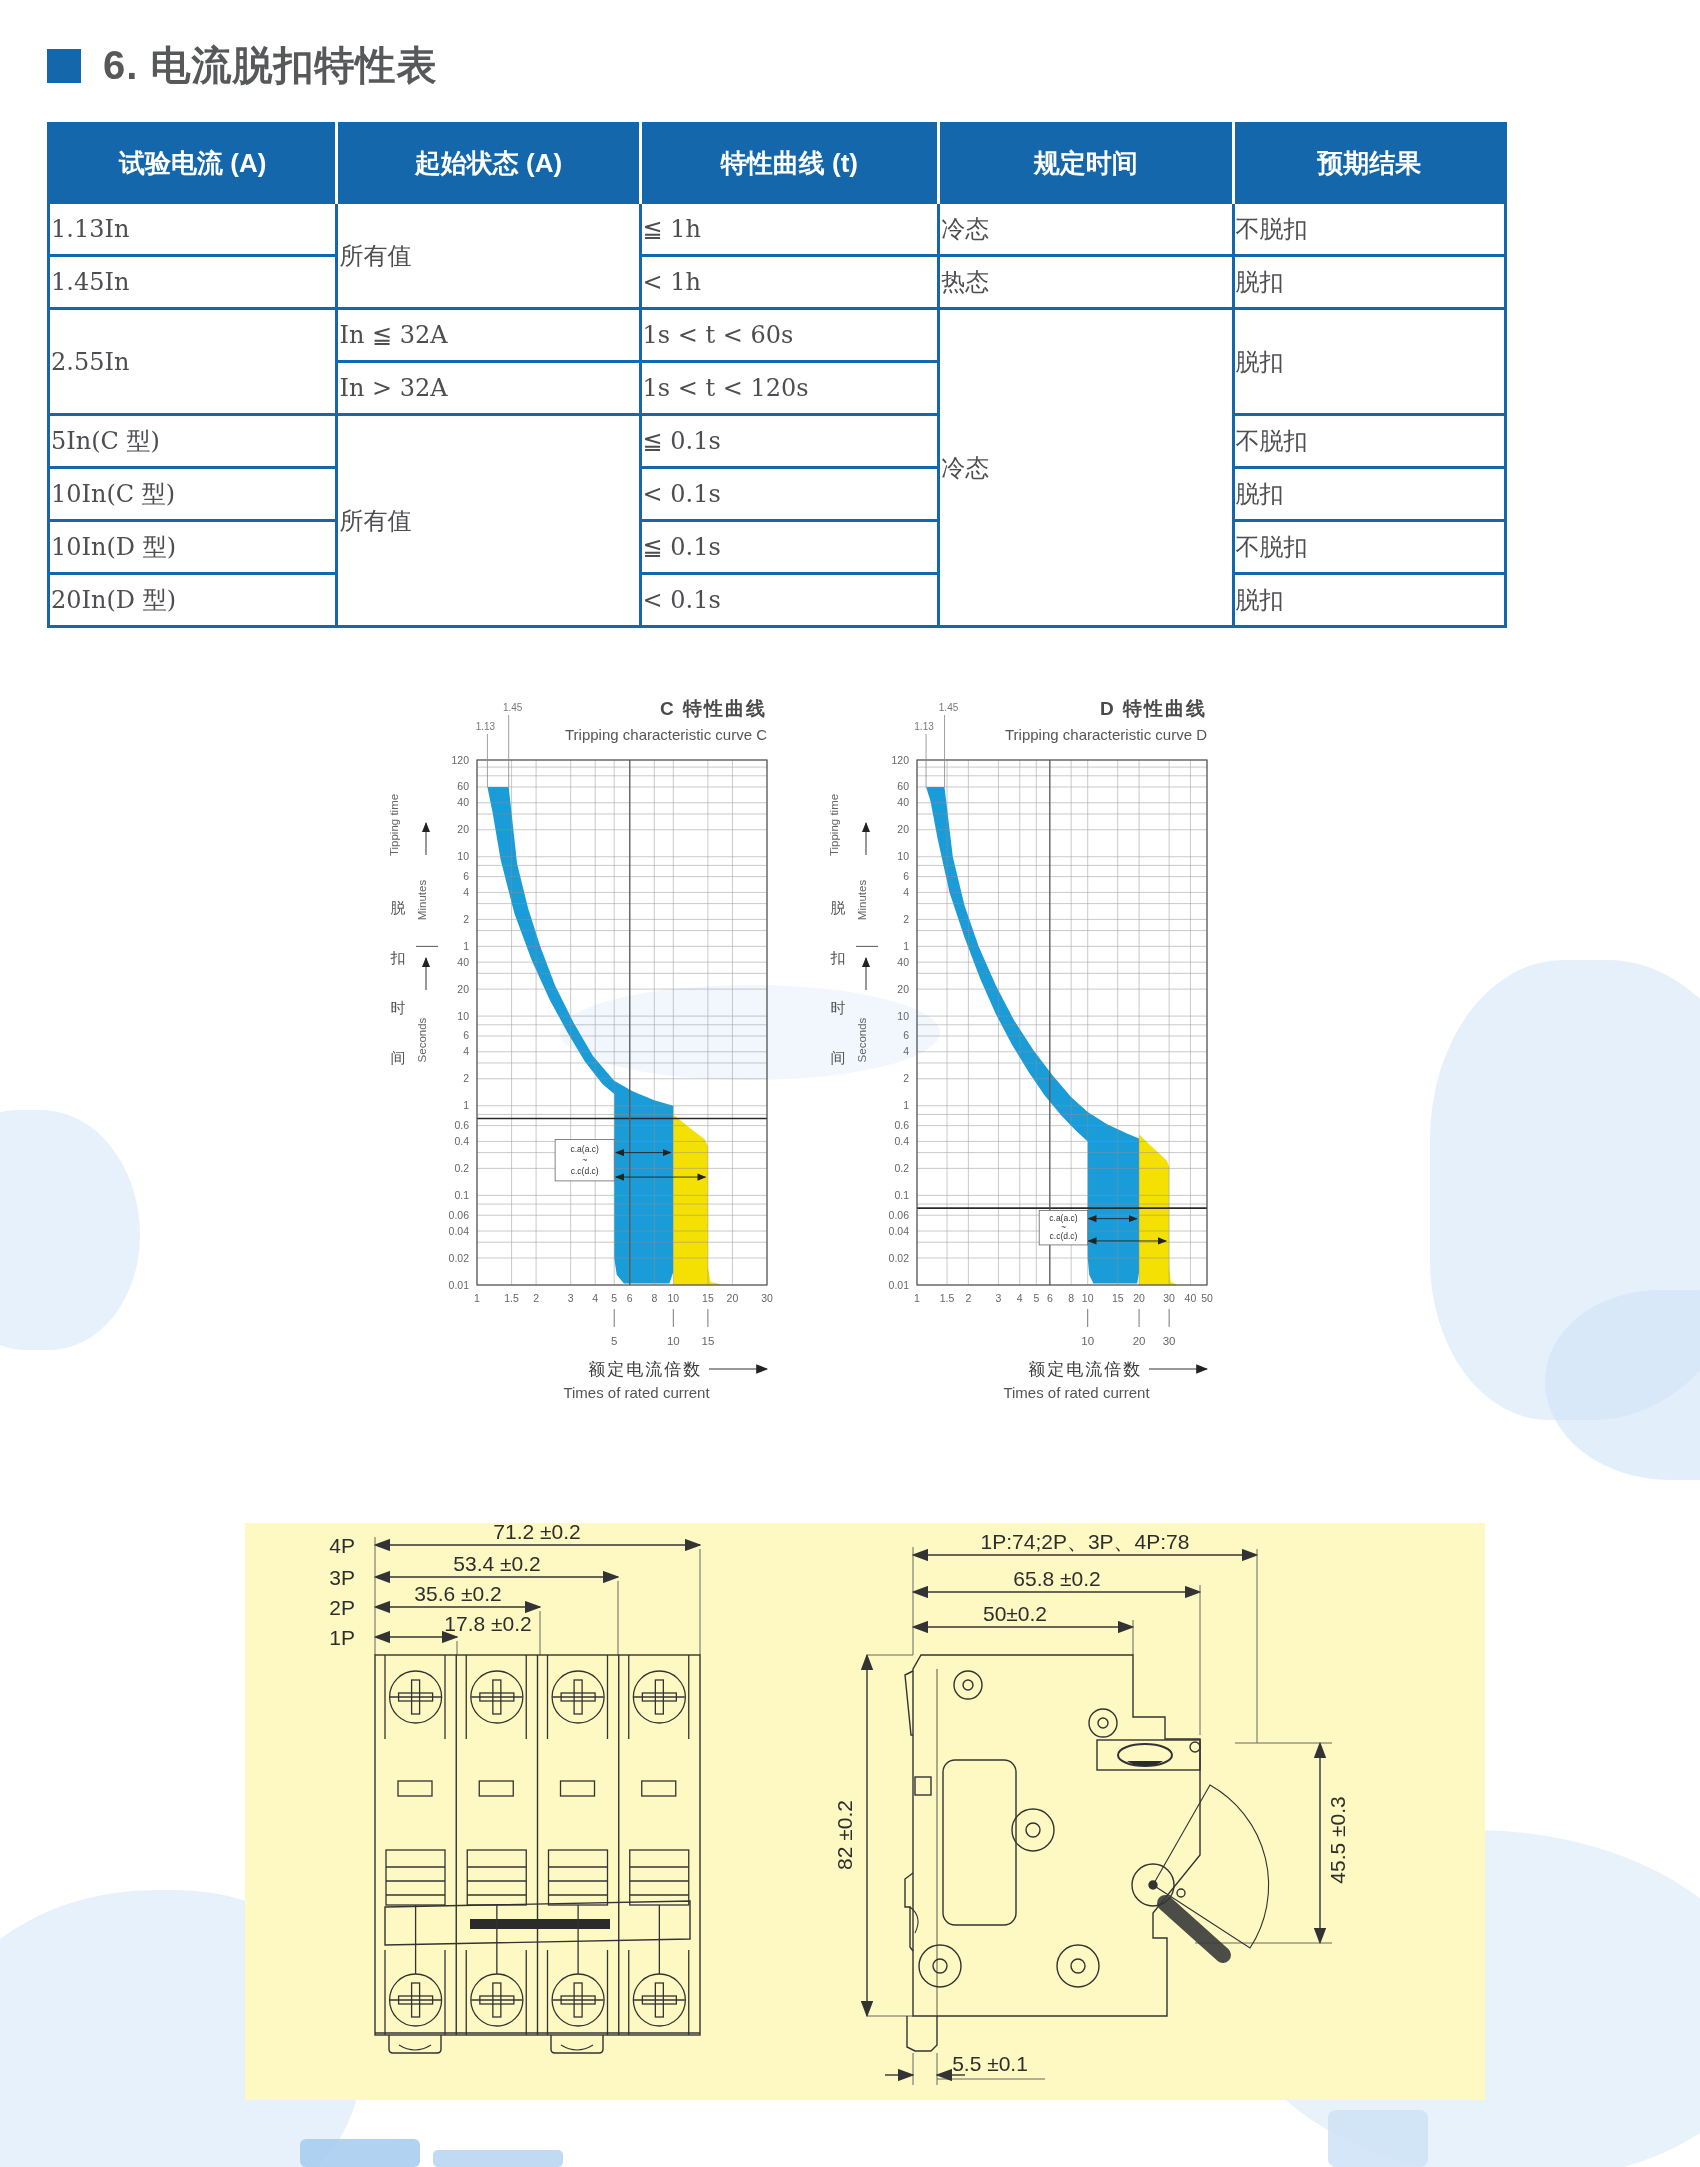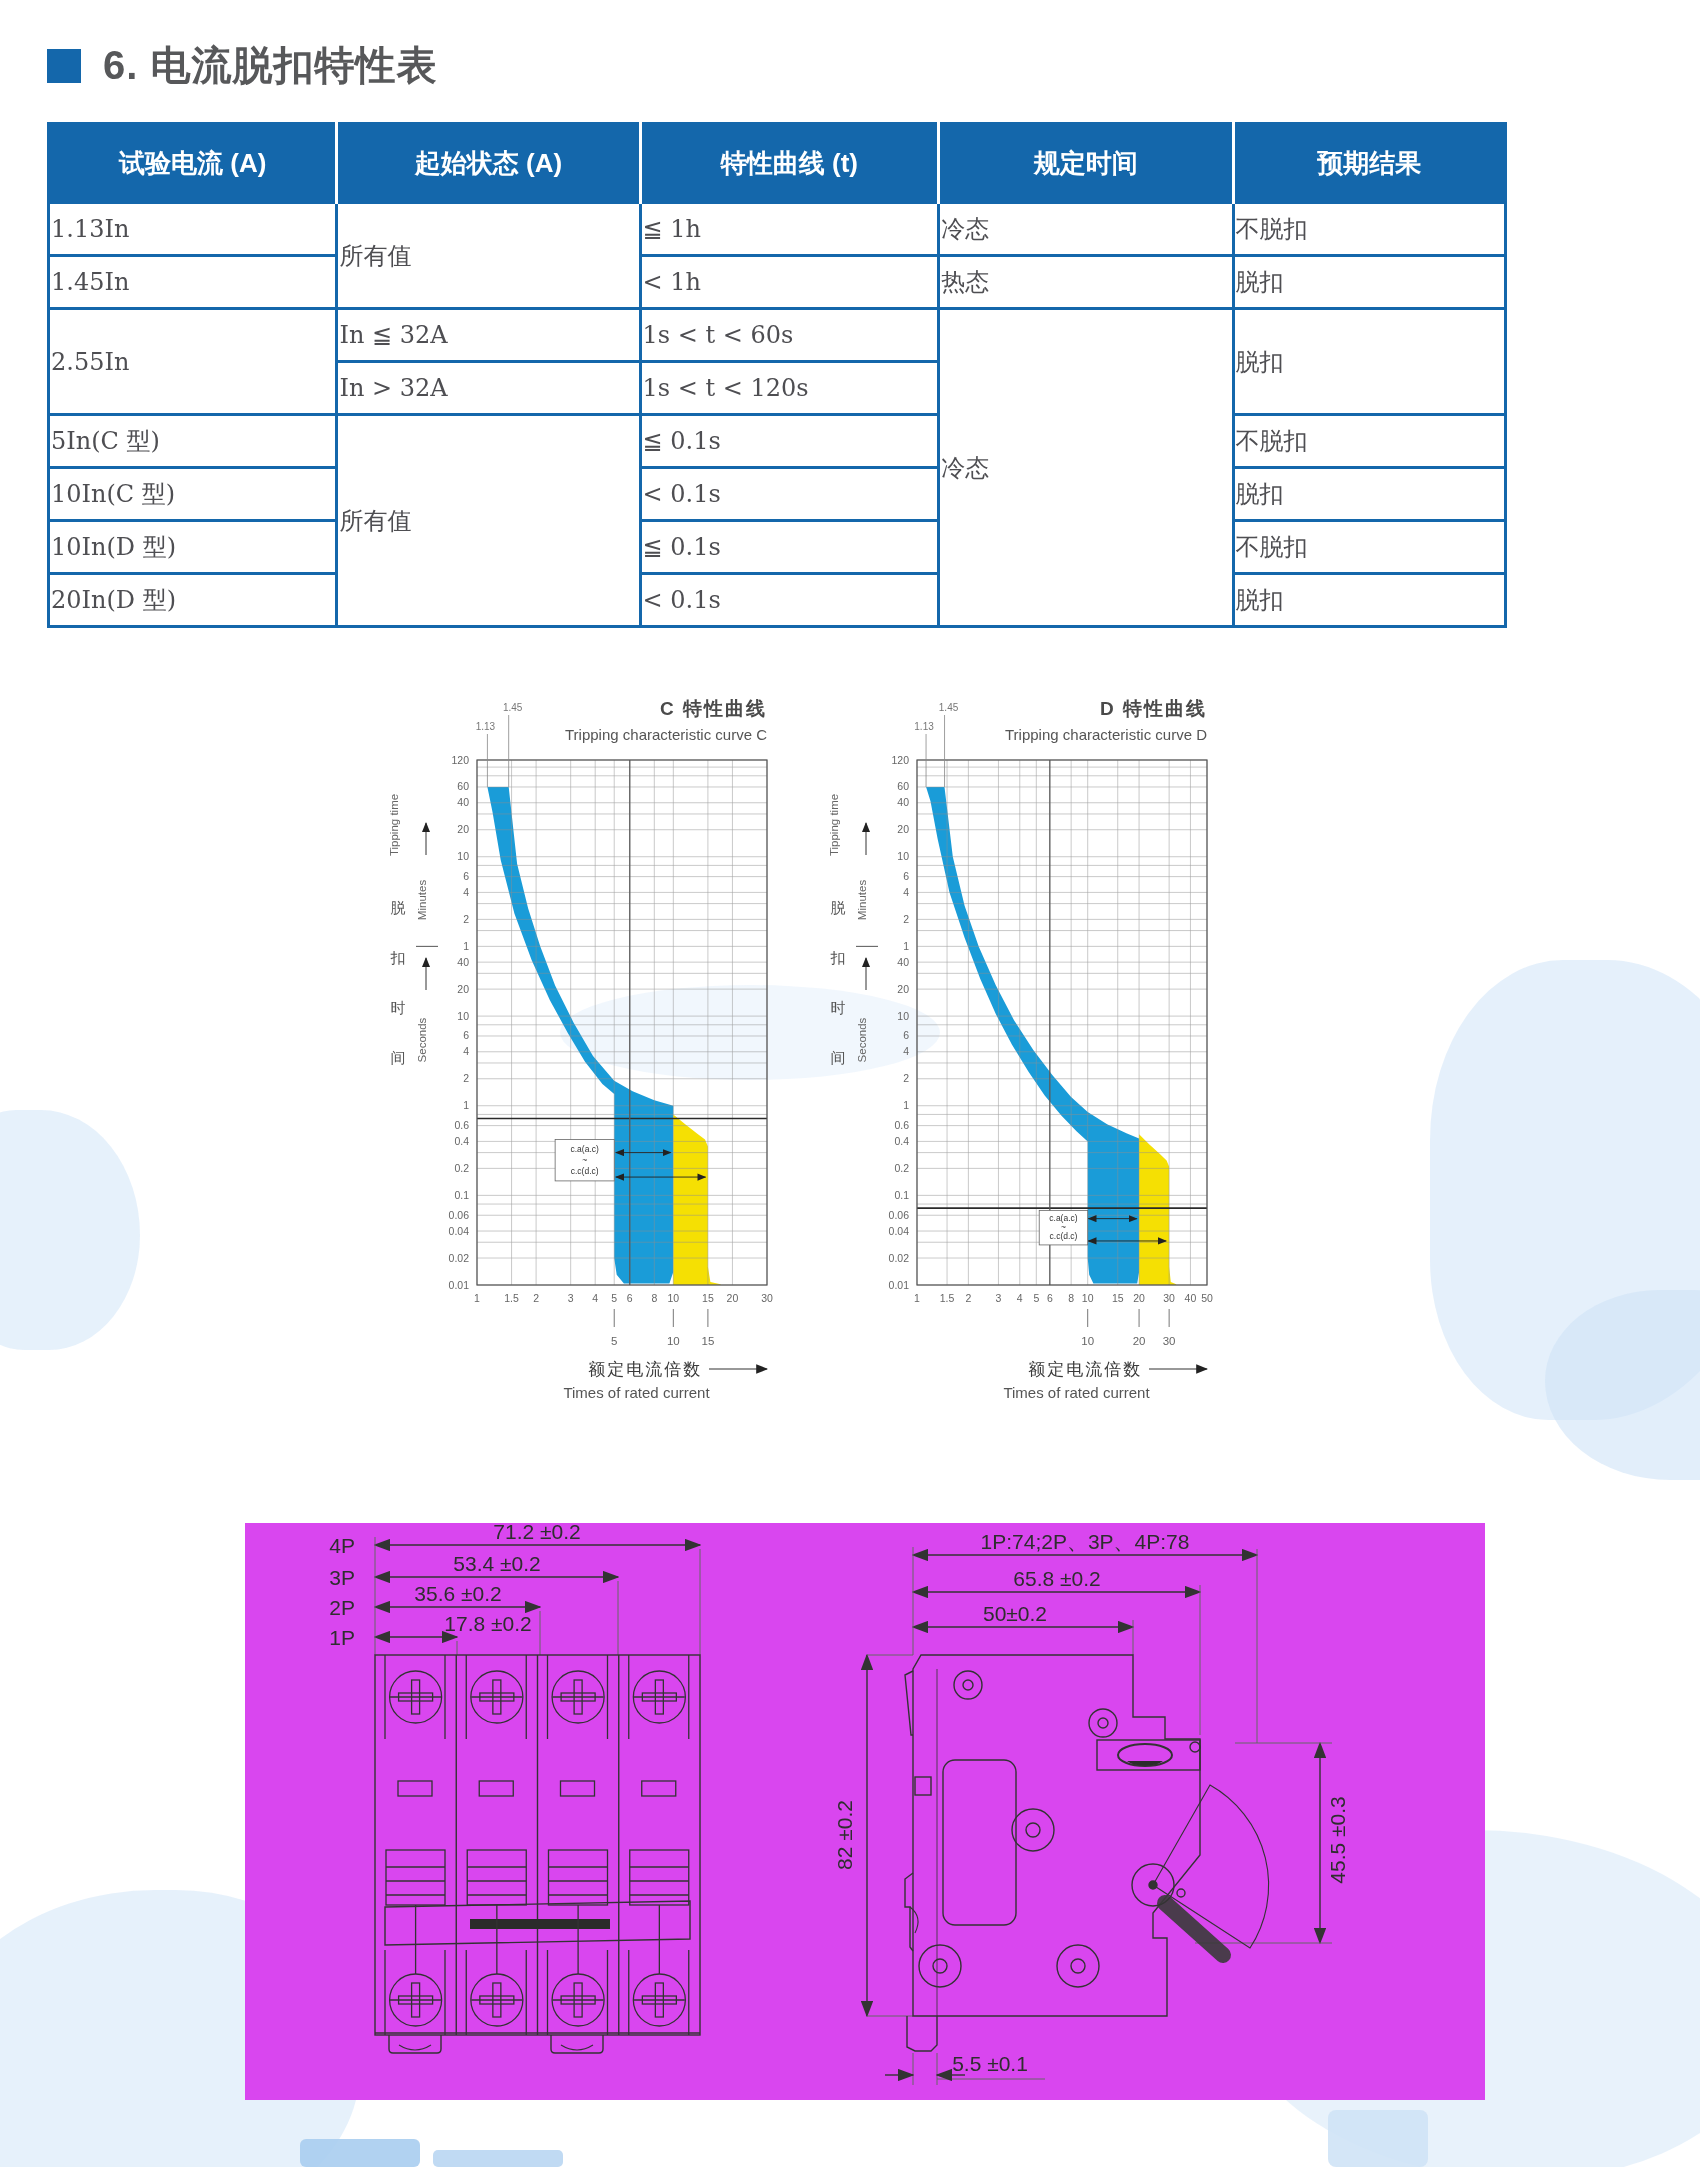--- a/index.html
+++ b/index.html
@@ -11,21 +11,21 @@
   .sec-head .sq{width:34px;height:34px;background:#1467ab;flex:0 0 auto;}
   .sec-head .t{font-size:40px;font-weight:bold;color:#57585a;letter-spacing:1px;white-space:nowrap;}
   table.trip{position:absolute;left:47px;top:122px;width:1460px;border-collapse:collapse;
              border:3px solid #1467ab;table-layout:fixed;}
   table.trip th{background:#1467ab;color:#ffffff;font-size:26px;font-weight:bold;height:74px;
                 border-left:3px solid #ffffff;}
   table.trip th:first-child{border-left:none;}
   table.trip td{border:3px solid #1467ab;background:#ffffff;text-align:left;height:48px;
                 font-family:"DejaVu Serif","Liberation Serif",serif;font-size:24px;color:#4e4e52;}
   svg.curve{position:absolute;overflow:visible;}
-  .panel{position:absolute;left:245px;top:1523px;width:1240px;height:577px;background:#d946ef;}
+  .panel{position:absolute;left:245px;top:1523px;width:1240px;height:577px;background:#fef9c3;}
   .panel svg{position:absolute;left:0;top:0;overflow:visible;}
 </style>
 </head>
 <body>
 
 <div class="stage">
 
   <div class="wm" style="left:1430px;top:960px;width:340px;height:460px;background:#dcebf9;opacity:.75;border-radius:45% 55% 60% 40%;"></div>
   <div class="wm" style="left:1545px;top:1290px;width:240px;height:190px;background:#cfe3f7;opacity:.6;border-radius:55% 45% 40% 60%;"></div>
   <div class="wm" style="left:-50px;top:1110px;width:190px;height:240px;background:#dcebf9;opacity:.7;border-radius:40% 60% 55% 45%;"></div>

